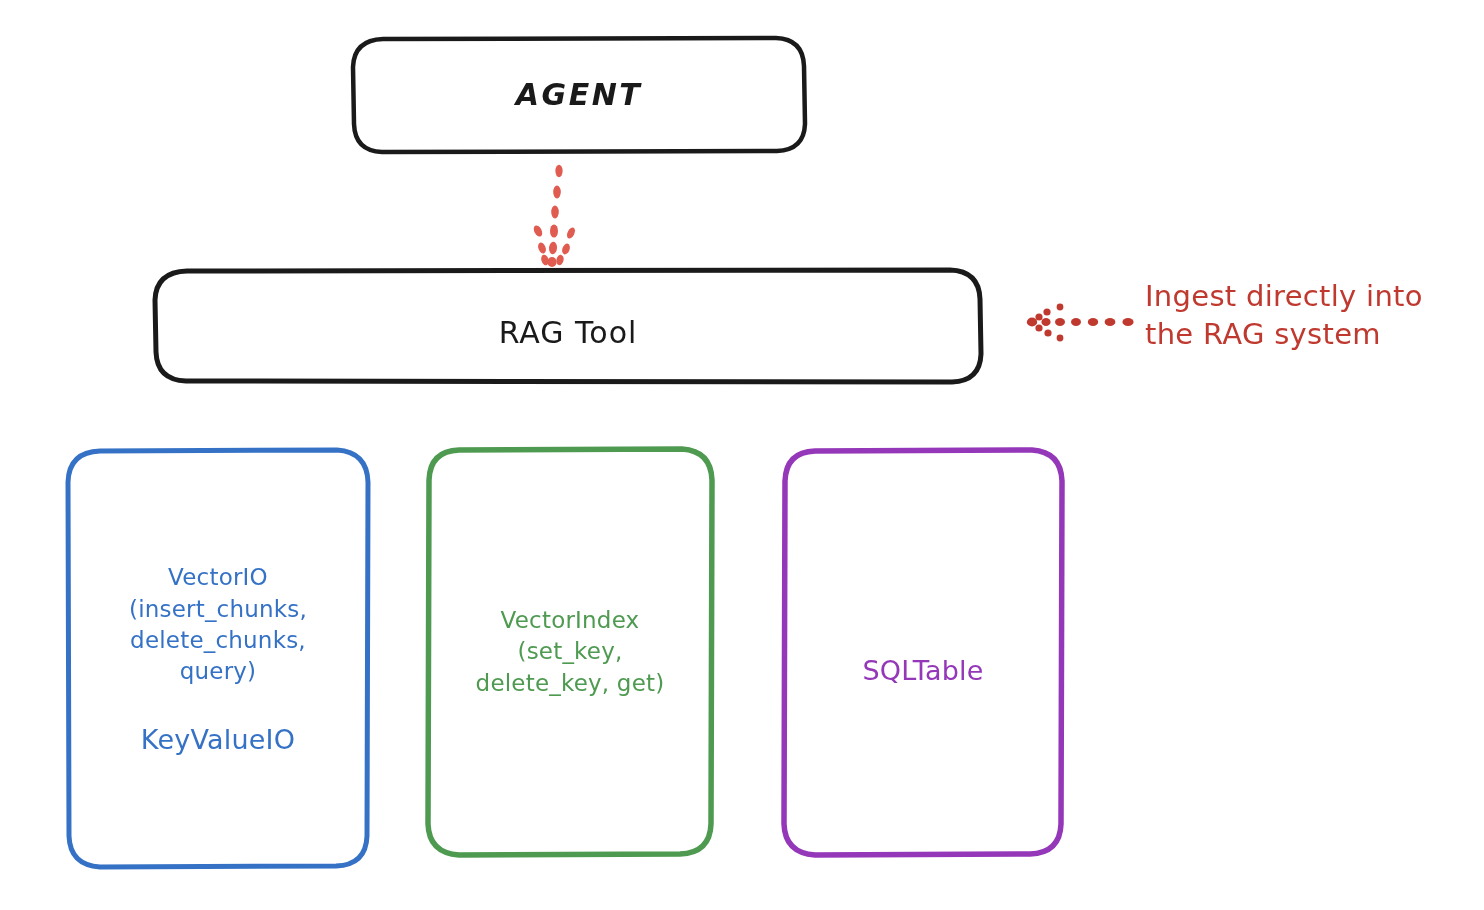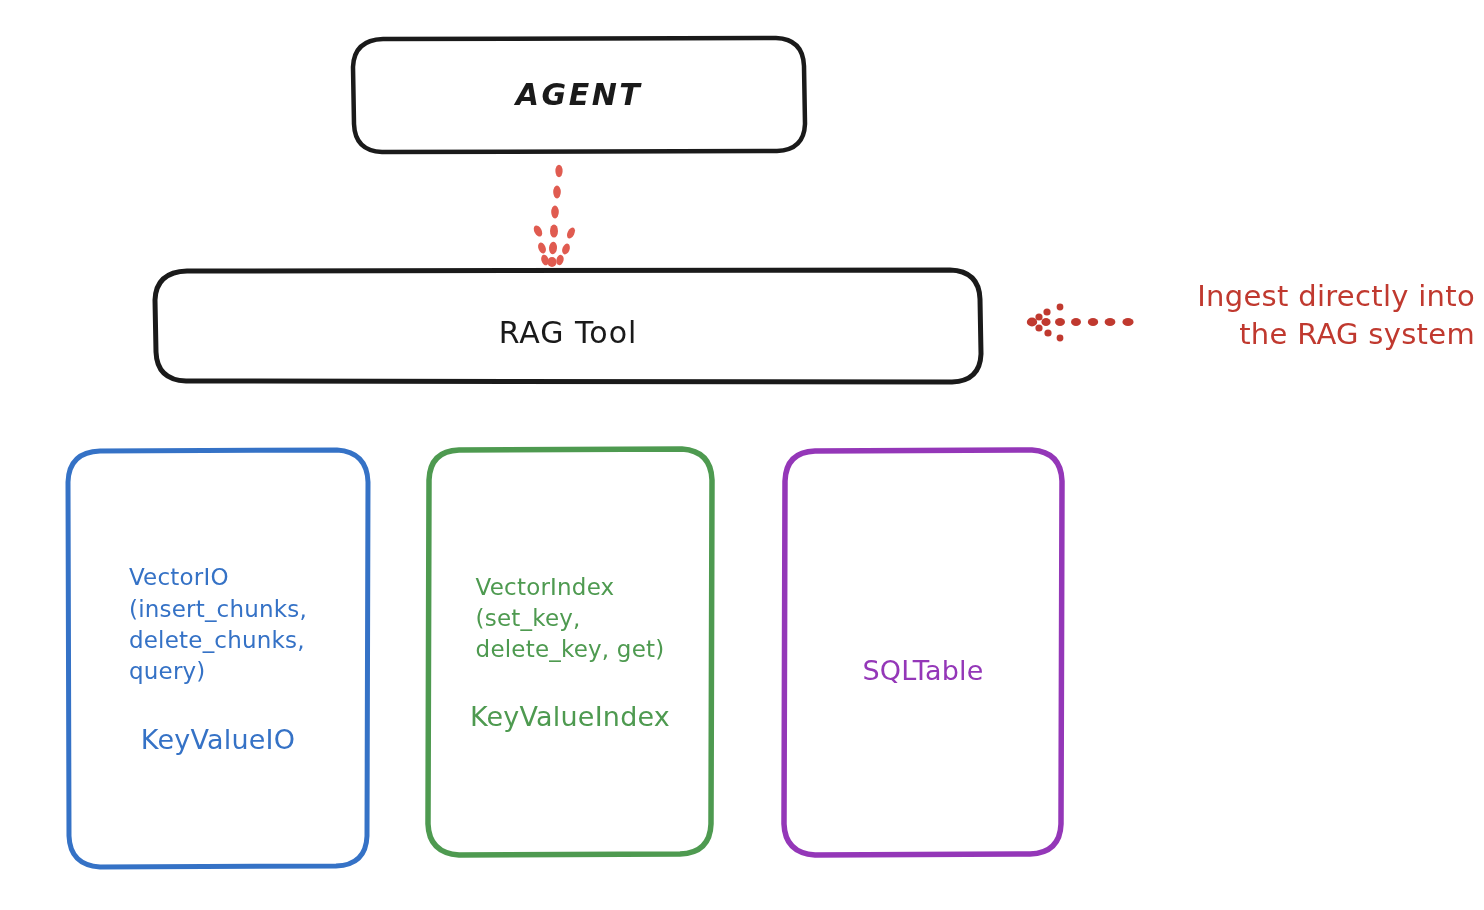--- a/index.html
+++ b/index.html
@@ -22,20 +22,21 @@
     width: 1484px;
     height: 910px;
   }
   .node {
     position: absolute;
     box-sizing: border-box;
     display: flex;
     flex-direction: column;
     align-items: center;
     justify-content: center;
+    text-align: center;
     background: transparent;
   }
   .node-label {
     white-space: pre-line;
     line-height: 1.32;
     letter-spacing: 0.4px;
   }
 
   
   #node-agent {
@@ -103,21 +104,21 @@
   #node-keyvalueio .card-sub { color: #4e9a50; }
   #node-relationalio .card-label,
   #node-relationalio .card-sub { color: #9437b8; }
 
   
   #annotation-ingest {
     position: absolute;
     left: 1145px;
     top: 278px;
     width: 330px;
-    text-align: right;
+    text-align: left;
     font-size: 29px;
     line-height: 1.3;
     color: #c0392f;
     white-space: pre-line;
     letter-spacing: 0.3px;
   }
 </style>
 </head>
 <body>
 
@@ -182,21 +183,20 @@
 (insert_chunks,
 delete_chunks,
 query)</div>
   <div class="card-sub">KeyValueIO</div>
 </div>
 
 <div class="node" id="node-keyvalueio">
   <div class="card-label">VectorIndex
 (set_key,
 delete_key, get)</div>
-  <div class="card-sub">KeyValueIndex</div>
 </div>
 
 <div class="node" id="node-relationalio">
   <div class="card-sub">SQLTable</div>
 </div>
 
 <div id="annotation-ingest">Ingest directly into
 the RAG system</div>
 
 </body></html>

